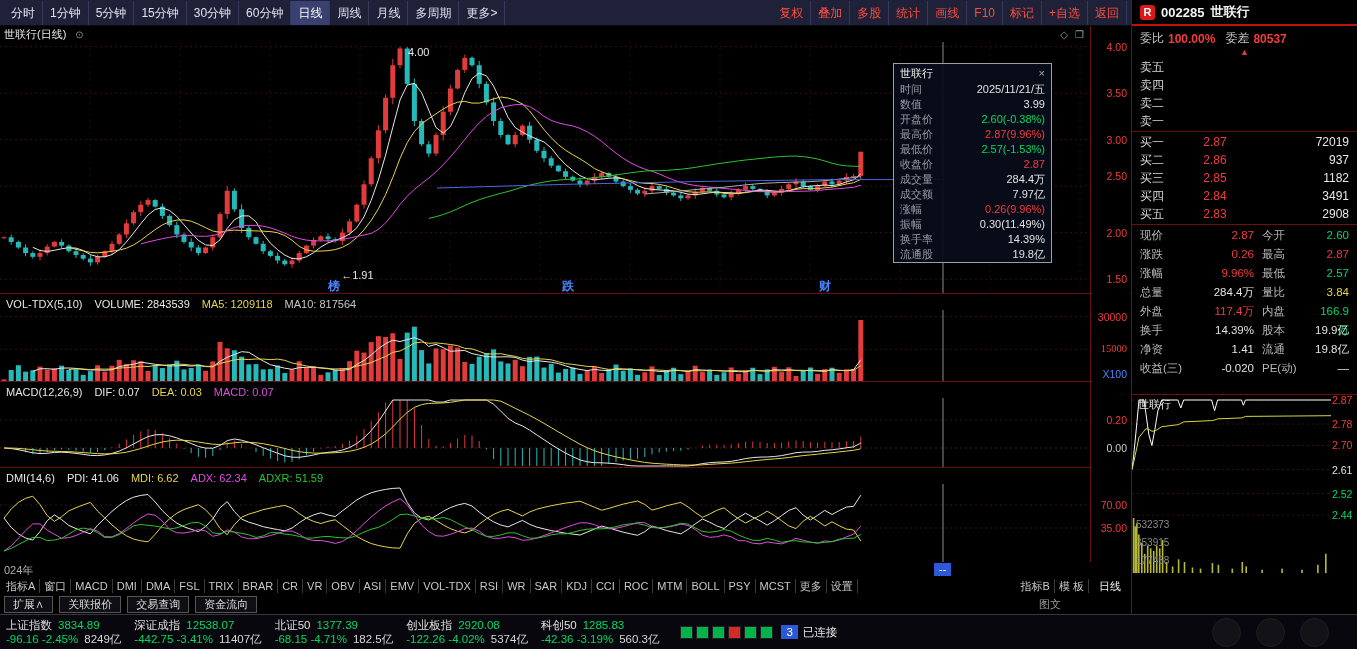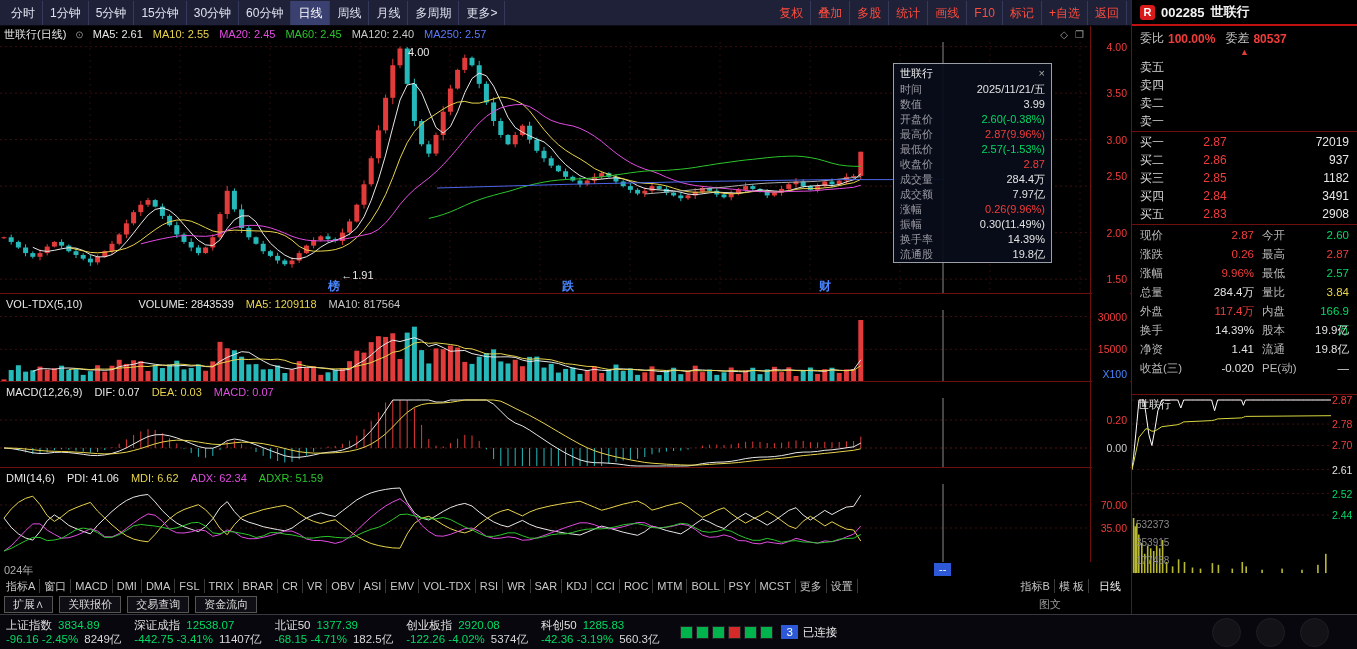--- a/index.html
+++ b/index.html
@@ -128,28 +128,20 @@
         <span class="menu-item">F10</span>
         <span class="menu-item">标记</span>
         <span class="menu-item">+自选</span>
         <span class="menu-item">返回</span>
       </div>
   </div>
 
   <div class="chart-header">
     <span class="ct">世联行(日线)</span>
     <span class="eye">⊙</span>
-    <span id="ma-labels" style="display:flex;gap:10px;">
-        <span class="ma-label" style="color: rgb(232, 232, 232);">MA5: 2.61</span>
-        <span class="ma-label" style="color: rgb(232, 212, 76);">MA10: 2.55</span>
-        <span class="ma-label" style="color: rgb(226, 76, 226);">MA20: 2.45</span>
-        <span class="ma-label" style="color: rgb(44, 197, 44);">MA60: 2.45</span>
-        <span class="ma-label" style="color: rgb(200, 200, 200);">MA120: 2.40</span>
-        <span class="ma-label" style="color: rgb(90, 120, 255);">MA250: 2.57</span>
-      </span>
     <span class="hdr-icons" id="hdr-icons">
         <span>◇</span>
         <span>❐</span>
       </span>
   </div>
 
   <div class="panel" id="main-panel">
     <svg id="main-svg" viewBox="0 0 1092 252">
         <line x1="0" y1="4.649446494464928" x2="1092" y2="4.649446494464928" stroke="#3c1010" stroke-dasharray="2 3"></line>
         <line x1="0" y1="51.143911439114376" x2="1092" y2="51.143911439114376" stroke="#3c1010" stroke-dasharray="2 3"></line>
@@ -475,21 +467,21 @@
           <div class="tt-row">
             <span class="tt-label">流通股</span>
             <span class="tt-value c-w">19.8亿</span>
           </div>
         </div>
     </div>
   </div>
 
   <div class="sub-header" id="vol-header">
       <span style="color: rgb(232, 232, 232);">VOL-TDX(5,10)</span>
-      <span style="color: rgb(232, 232, 232); margin-left: 44px;">VOLUME: 2843539</span>
+      <span style="color: rgb(232, 232, 232);">VOLUME: 2843539</span>
       <span style="color: rgb(232, 212, 76);">MA5: 1209118</span>
       <span style="color: rgb(200, 200, 200);">MA10: 817564</span>
     </div>
   <div class="panel" id="vol-panel">
     <svg id="vol-svg" viewBox="0 0 1092 72">
         <line x1="0" y1="6.545454545454548" x2="1092" y2="6.545454545454548" stroke="#3c1010" stroke-dasharray="2 3"></line>
         <line x1="0" y1="39.272727272727266" x2="1092" y2="39.272727272727266" stroke="#3c1010" stroke-dasharray="2 3"></line>
         <rect x="1.5" y="69.38181818181818" width="5" height="2.6181818181818244" fill="#e23b3b"></rect>
         <rect x="8.7" y="60.04363636363636" width="5" height="11.95636363636364" fill="#26b9b9"></rect>
         <rect x="15.899999999999999" y="55.243636363636384" width="5" height="16.756363636363616" fill="#26b9b9"></rect>
@@ -780,21 +772,21 @@
   <div class="vline" style="left:1129px"></div>
 
   <div id="axis-strip">
       <span class="tick" style="top: 14.6494px; color: rgb(242, 60, 60);">4.00</span>
       <span class="tick" style="top: 61.1439px; color: rgb(242, 60, 60);">3.50</span>
       <span class="tick" style="top: 107.638px; color: rgb(242, 60, 60);">3.00</span>
       <span class="tick" style="top: 144px; color: rgb(242, 60, 60);">2.50</span>
       <span class="tick" style="top: 200.627px; color: rgb(242, 60, 60);">2.00</span>
       <span class="tick" style="top: 247.122px; color: rgb(242, 60, 60);">1.50</span>
       <span class="tick" style="top: 284.545px; color: rgb(242, 60, 60);">30000</span>
-      <span class="tick" style="top: 317.273px; color: rgb(242, 60, 60);">15000</span>
+      <span class="tick" style="top: 317.273px; color: rgb(242, 60, 60); font-family: Liberation Serif, serif;">15000</span>
       <span class="tick" style="top: 342px; color: rgb(74, 134, 255);">X100</span>
       <span class="tick" style="top: 388px; color: rgb(242, 60, 60);">0.20</span>
       <span class="tick" style="top: 416px; color: rgb(207, 207, 207);">0.00</span>
       <span class="tick" style="top: 473px; color: rgb(242, 60, 60);">70.00</span>
       <span class="tick" style="top: 496px; color: rgb(242, 60, 60);">35.00</span>
     </div>
 
   <div class="xaxis-row">
     <span>024年</span>
     <span class="cursor-box">--</span>

